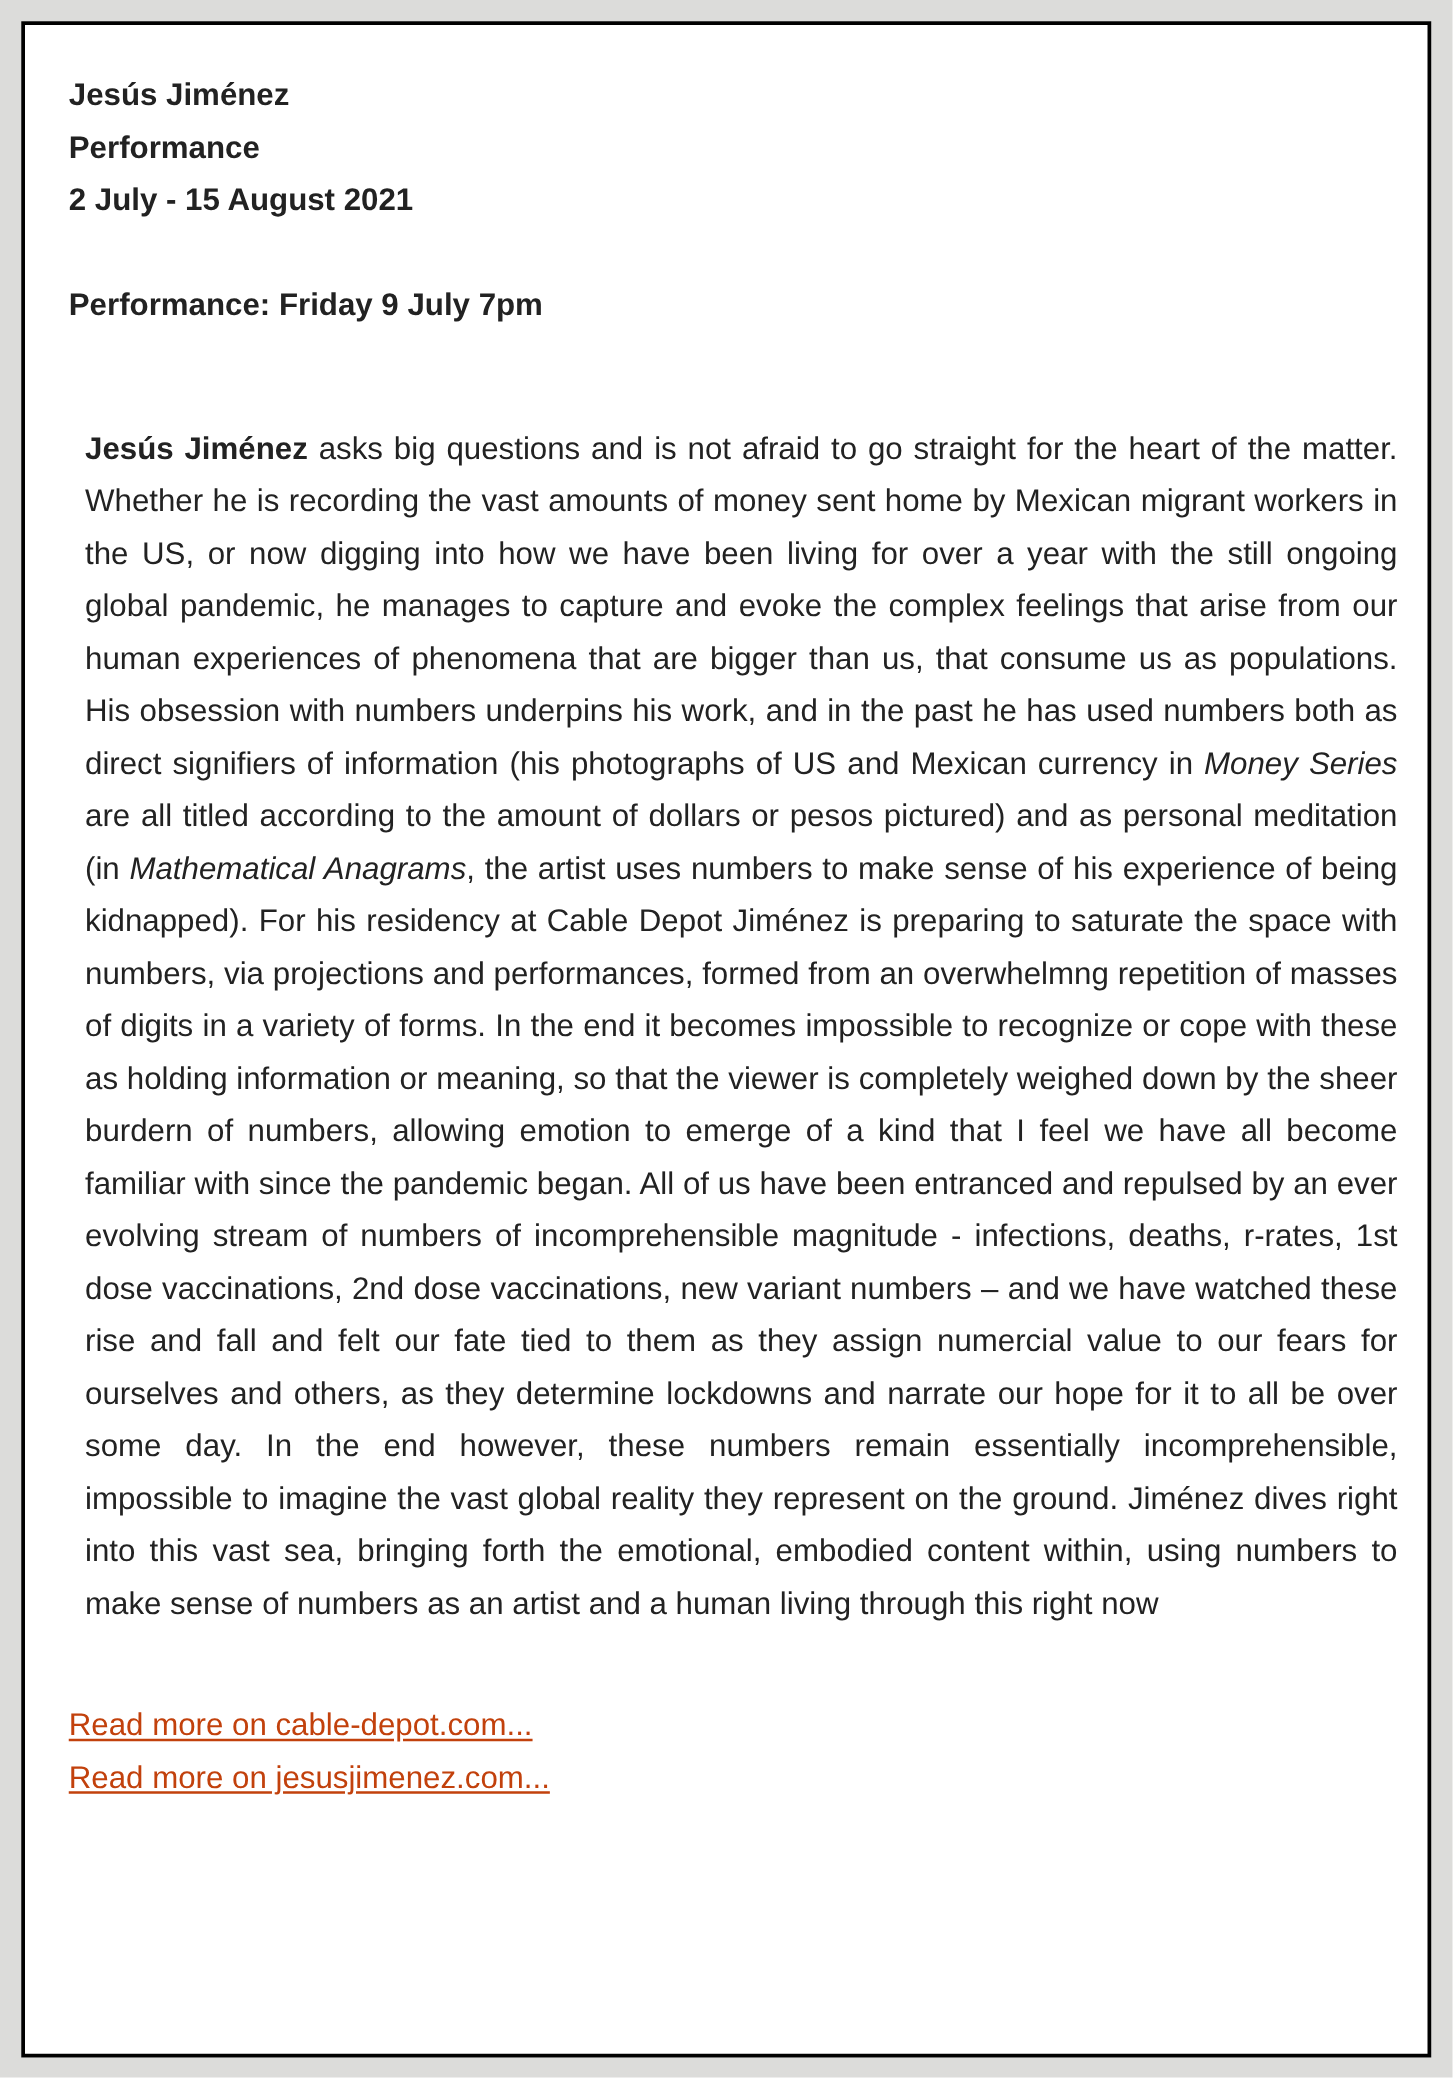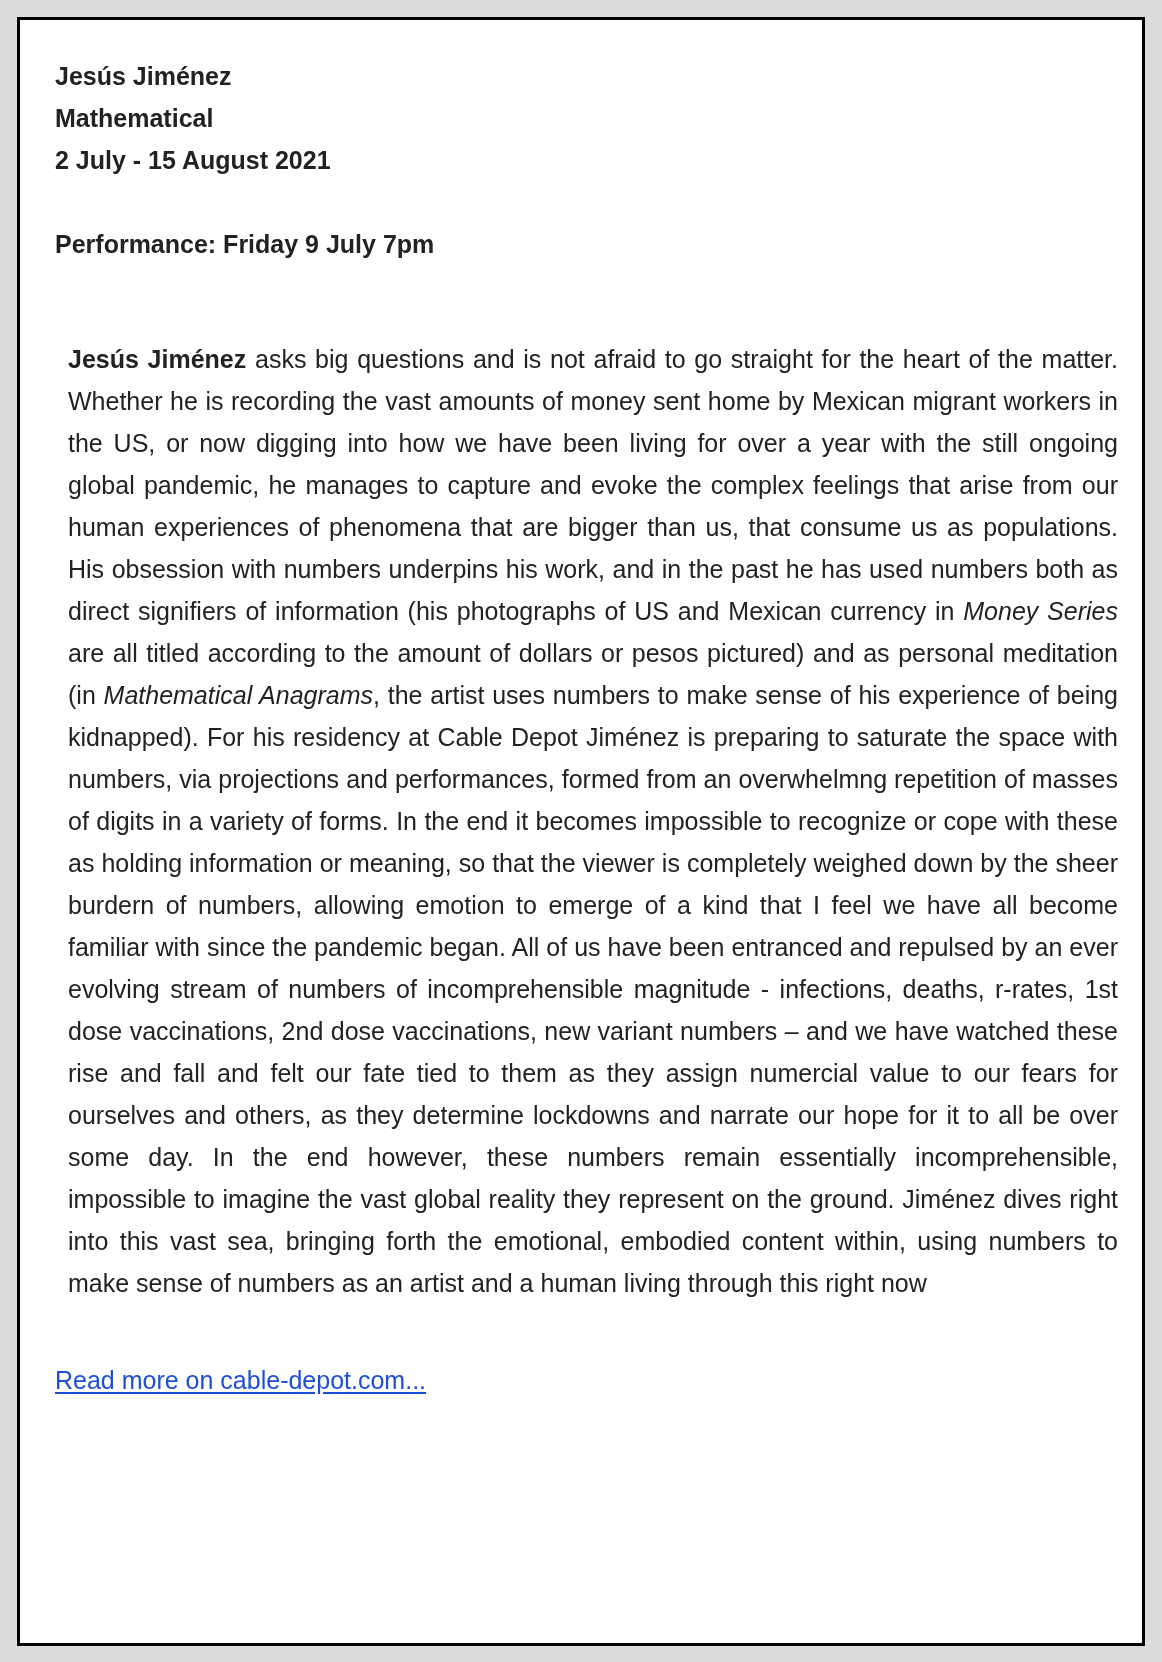--- a/index.html
+++ b/index.html
@@ -50,45 +50,46 @@
     .body-text .artist {
       font-weight: bold;
     }
     .body-text em {
       font-style: italic;
     }
     .link {
       display: block;
       font-size: 25px;
       line-height: 42px;
-      color: #1d4ed8;
+      color: #c2410c;
       text-decoration: underline;
       text-underline-offset: 3px;
       width: max-content;
       cursor: pointer;
     }
   </style>
 </head>
 <body>
 
 <div class="card">
   <div>
     <p class="line bold">Jesús Jiménez</p>
-    <p class="line bold">Mathematical</p>
+    <p class="line bold">Performance</p>
     <p class="line bold">2 July - 15 August 2021</p>
   </div>
 
   <div class="spacer"></div>
 
   <div>
     <p class="line bold">Performance: Friday 9 July 7pm</p>
   </div>
 
   <div class="spacer-lg"></div>
 
   <p class="body-text"><span class="artist">Jesús Jiménez</span><span> asks big questions and is not afraid to go straight for the heart of the matter. Whether he is recording the vast amounts of money sent home by Mexican migrant workers in the US, or now digging into how we have been living for over a year with the still ongoing global pandemic, he manages to capture and evoke the complex feelings that arise from our human experiences of phenomena that are bigger than us, that consume us as populations. His obsession with numbers underpins his work, and in the past he has used numbers both as direct signifiers of information (his photographs of US and Mexican currency in </span><em>Money Series</em><span> are all titled according to the amount of dollars or pesos pictured) and as personal meditation (in </span><em>Mathematical Anagrams</em><span>, the artist uses numbers to make sense of his experience of being kidnapped). For his residency at Cable Depot Jiménez is preparing to saturate the space with numbers, via projections and performances, formed from an overwhelmng repetition of masses of digits in a variety of forms. In the end it becomes impossible to recognize or cope with these as holding information or meaning, so that the viewer is completely weighed down by the sheer burdern of numbers, allowing emotion to emerge of a kind that I feel we have all become familiar with since the pandemic began. All of us have been entranced and repulsed by an ever evolving stream of numbers of incomprehensible magnitude - infections, deaths, r-rates, 1st dose vaccinations, 2nd dose vaccinations, new variant numbers – and we have watched these rise and fall and felt our fate tied to them as they assign numercial value to our fears for ourselves and others, as they determine lockdowns and narrate our hope for it to all be over some day. In the end however, these numbers remain essentially incomprehensible, impossible to imagine the vast global reality they represent on the ground. Jiménez dives right into this vast sea, bringing forth the emotional, embodied content within, using numbers to make sense of numbers as an artist and a human living through this right now</span></p>
 
   <div class="spacer"></div>
 
   <div>
     <a class="link">Read more on cable-depot.com...</a>
+    <a class="link">Read more on jesusjimenez.com...</a>
   </div>
 </div>
 
 </body></html>

